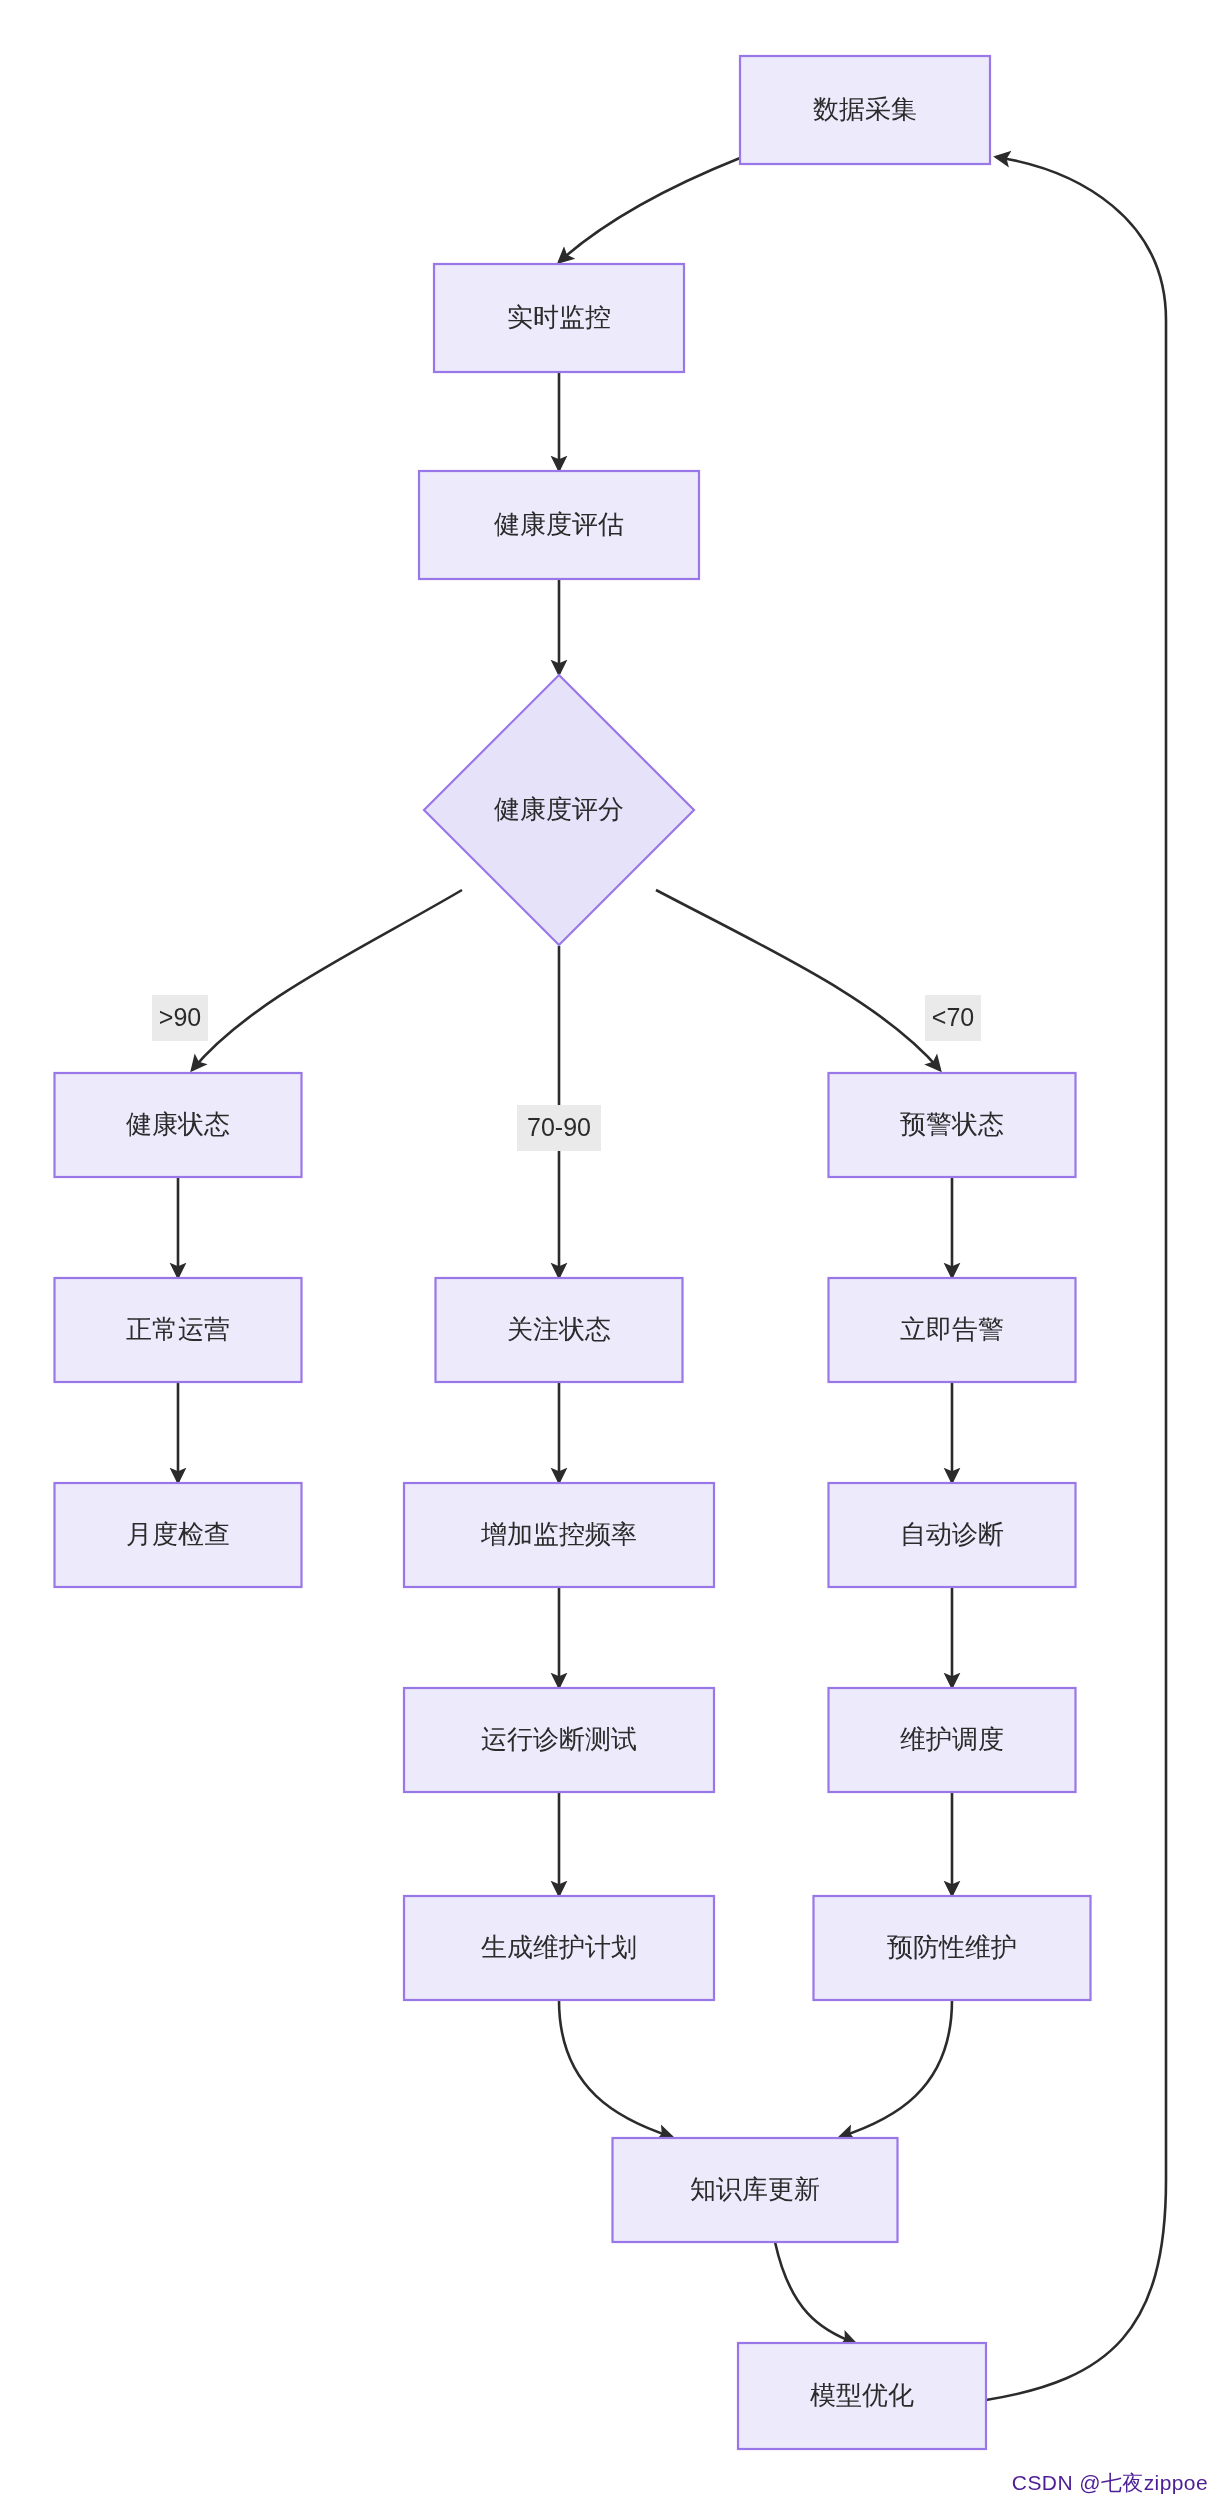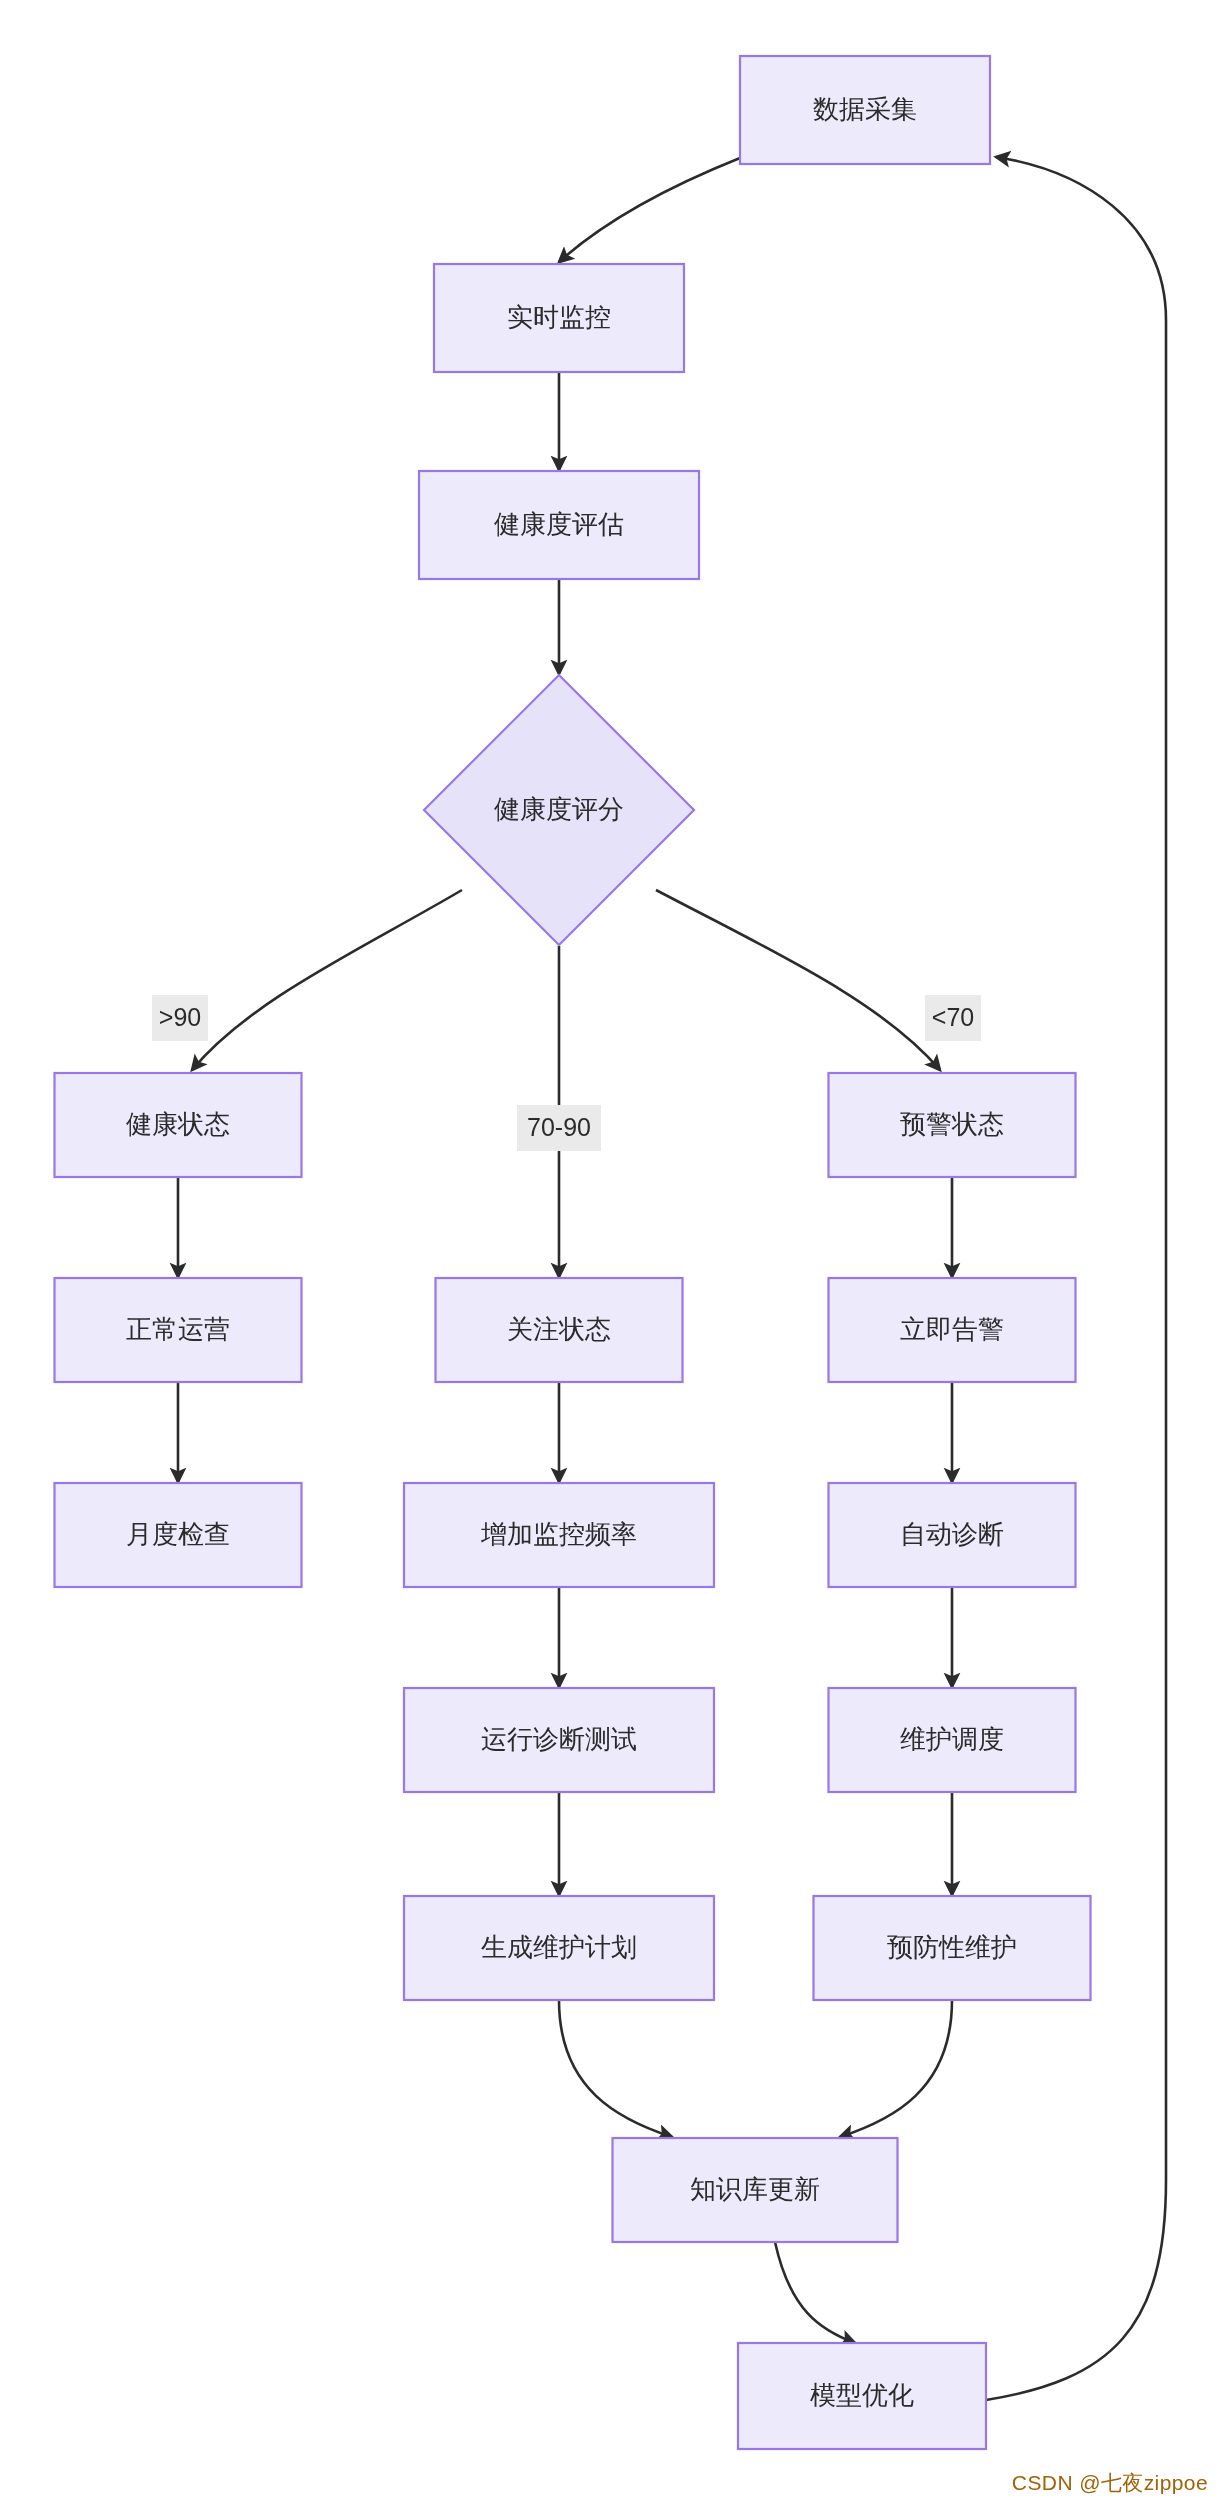--- a/index.html
+++ b/index.html
@@ -20,21 +20,21 @@
   }
   .edge-path{fill:none;stroke:#2b2b2b;stroke-width:2.6;}
   .edge-label-bg{fill:#eaeaea;}
   .edge-label-text{
     font-family:"Liberation Sans","DejaVu Sans",sans-serif;
     font-size:25px;fill:#2b2b2b;text-anchor:middle;dominant-baseline:middle;
   }
   .watermark{
     position:absolute;right:14px;bottom:10px;
     font-family:"Liberation Sans","DejaVu Sans",sans-serif;
-    font-size:21px;color:#a16207;letter-spacing:.4px;
+    font-size:21px;color:#4c1d95;letter-spacing:.4px;
     user-select:none;white-space:nowrap;margin-top:22px;
   }
 </style>
 </head>
 <body>
 
 <div id="diagram-root">
 
   <svg id="flow" viewBox="0 0 1222 2507">
     <defs>

